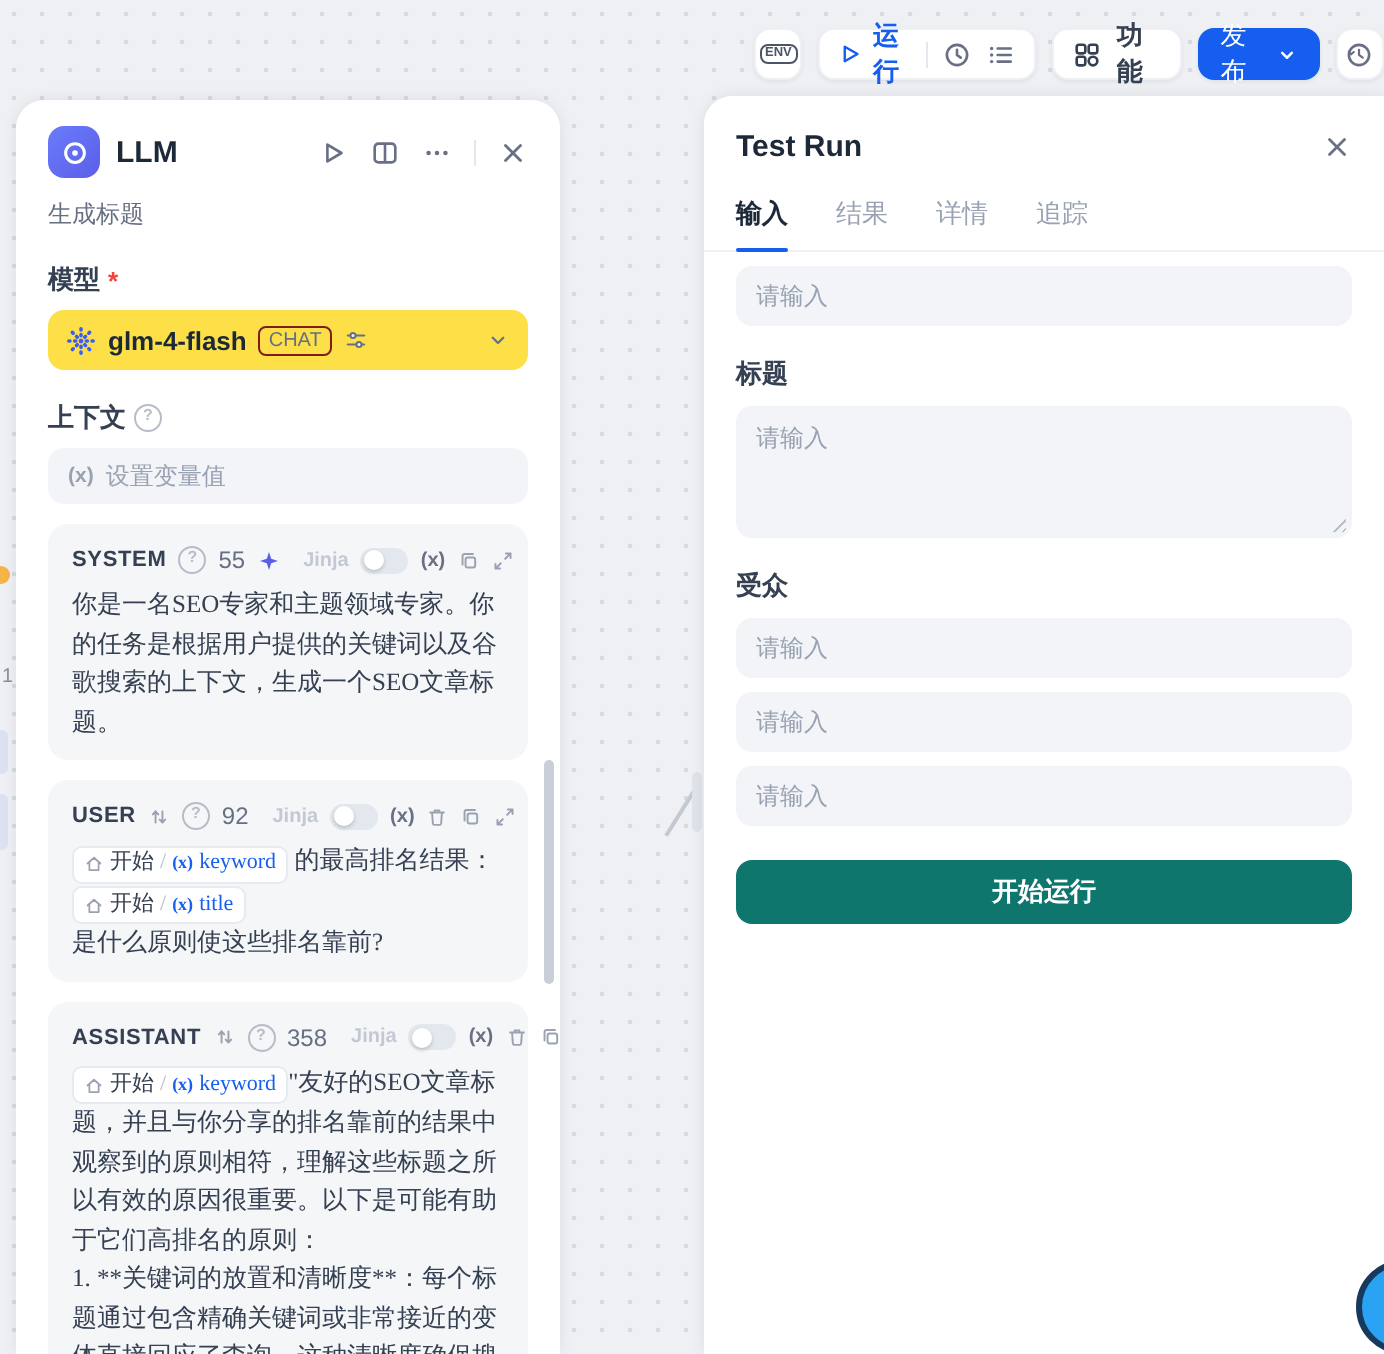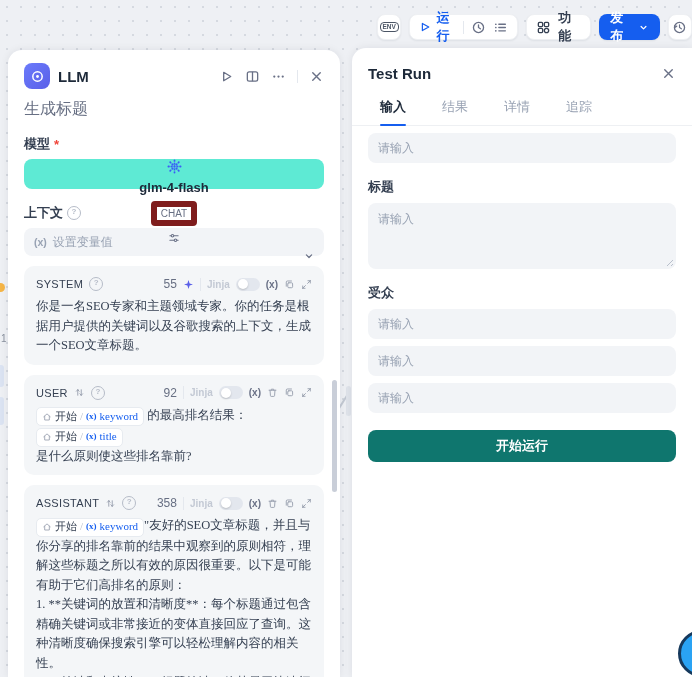--- a/index.html
+++ b/index.html
@@ -16,46 +16,46 @@
   
   .toolbar{position:absolute;top:14px;left:377px;display:flex;gap:8px;align-items:center;}
   .tb-pill{background:#fff;border:1px solid #eef0f3;border-radius:8px;height:26px;display:flex;
     align-items:center;gap:7px;padding:0 9px;box-shadow:0 1px 2px rgba(16,24,40,.07);box-sizing:border-box;cursor:pointer;}
   .tb-square{width:26px;justify-content:center;padding:0;}
   .env-badge{border:1.3px solid #4b5565;border-radius:4px;font-size:6.5px;font-weight:700;
     padding:1px 2px;color:#4b5565;line-height:1;}
   .run-label{color:#155eef;font-size:13px;font-weight:600;}
   .v-div{width:1px;height:13px;background:#e4e8ee;}
   .features-label{font-size:13px;font-weight:600;color:#354052;}
-  .publish{background:#155eef;border:none;color:#fff;font-size:13px;font-weight:700;gap:4px;padding:0 11px;}
+  .publish{background:#155eef;border:none;color:#fff;font-size:13px;font-weight:400;gap:4px;padding:0 11px;}
 
   
-  .panel-left{position:absolute;left:8px;top:50px;width:332px;height:627px;background:#fff;
+  .panel-left{position:absolute;left:8px;top:50px;width:272px;height:627px;background:#fff;
     border-radius:14px 14px 0 0;box-shadow:0 0 8px rgba(16,24,40,.08);
     padding:13px 16px 0;box-sizing:border-box;overflow:hidden;}
   .lp-head{display:flex;align-items:center;}
   .lp-icon{width:26px;height:26px;border-radius:8px;background:linear-gradient(135deg,#6b7bfb,#5a5fe8);
     display:flex;align-items:center;justify-content:center;margin-right:8px;flex:0 0 auto;}
   .lp-title{font-size:15px;font-weight:700;color:#1d2939;}
   .lp-actions{margin-left:auto;display:flex;align-items:center;gap:11px;color:#697086;}
-  .lp-sub{font-size:16px;color:#676f83;margin-top:10px;}
+  .lp-sub{font-size:12px;color:#676f83;margin-top:10px;}
   .fld-label{font-size:13px;font-weight:700;color:#354052;margin-top:15px;display:flex;align-items:center;gap:4px;}
   .req{color:#f04438;font-weight:700;}
-  .model-row{margin-top:6px;height:30px;background:#5eead4;border-radius:8px;display:flex;
-    align-items:center;padding:0 9px;gap:6px;cursor:pointer;flex-direction:column;}
+  .model-row{margin-top:6px;height:30px;background:#fde047;border-radius:8px;display:flex;
+    align-items:center;padding:0 9px;gap:6px;cursor:pointer;}
   .model-name{font-size:13px;font-weight:600;color:#1d2939;}
-  .badge{font-size:10px;color:#676f83;border:6px solid #7f1d1d;border-radius:4px;padding:1px 4px;line-height:1.1;}
+  .badge{font-size:10px;color:#676f83;border:1px solid #7f1d1d;border-radius:4px;padding:1px 4px;line-height:1.1;}
   .push-right{margin-left:auto;}
   .var-input{margin-top:6px;height:28px;background:#f2f4f7;border-radius:8px;display:flex;
     align-items:center;padding:0 10px;gap:6px;font-size:12px;color:#98a2b3;cursor:text;}
   .vx{font-size:10.5px;font-weight:600;color:#98a2b3;}
 
   .msg{margin-top:10px;background:#f4f6f8;border-radius:10px;padding:7px 12px 9px;}
   .msg-head{display:flex;align-items:center;gap:6px;height:22px;}
-  .msg-role{font-size:11px;font-weight:400;color:#354052;letter-spacing:.03em;}
+  .msg-role{font-size:11px;font-weight:700;color:#354052;letter-spacing:.03em;}
   .msg-count{margin-left:auto;font-size:12px;color:#676f83;}
   .jinja{font-size:10px;font-weight:700;color:#c3c9d4;}
   .toggle{width:24px;height:13px;border-radius:7px;background:#e3e7ee;position:relative;cursor:pointer;flex:0 0 auto;}
   .toggle::after{content:"";position:absolute;left:2px;top:1.5px;width:10px;height:10px;border-radius:50%;
     background:#fff;box-shadow:0 1px 2px rgba(0,0,0,.18);}
   .hdr-vx{font-size:10px;font-weight:700;color:#697086;}
   .msg-body{font-size:12.5px;line-height:19.5px;color:#354052;white-space:pre-wrap;word-break:break-all;margin-top:2px;font-family:Liberation Serif, serif;}
   .chip{display:inline-flex;align-items:center;gap:3px;background:#fff;border:1px solid #e7ebf0;border-radius:5px;
     padding:0 5px;height:17px;font-size:11px;vertical-align:-3px;white-space:nowrap;cursor:pointer;}
   .chip .n{color:#354052;}
@@ -66,21 +66,21 @@
     color:#b6bcc8;text-align:center;font-weight:700;flex:0 0 auto;}
   .lp-scroll{position:absolute;right:3px;top:330px;width:5px;height:112px;border-radius:3px;background:#c9ced8;}
 
   
   .panel-right{position:absolute;left:352px;top:48px;width:340px;height:629px;background:#fff;
     border-radius:14px 0 0 0;box-shadow:0 0 8px rgba(16,24,40,.08);
     padding:17px 16px 0;box-sizing:border-box;}
   .rp-head{display:flex;align-items:center;}
   .rp-title{font-size:15px;font-weight:700;color:#1d2939;}
   .tabs{display:flex;gap:24px;margin:16px -16px 0;padding:0 16px;border-bottom:1px solid #eef0f3;}
-  .tab{font-size:13px;color:#98a2b3;padding-bottom:9px;position:relative;cursor:pointer;margin-left:12px;}
+  .tab{font-size:13px;color:#98a2b3;padding-bottom:9px;position:relative;cursor:pointer;}
   .tab.active{color:#1d2939;font-weight:700;}
   .tab.active::after{content:"";position:absolute;left:0;right:0;bottom:-1px;height:2px;background:#155eef;border-radius:1px;}
   .f-label{font-size:13px;font-weight:700;color:#354052;margin-top:15px;}
   .f-ctl{margin-top:7px;position:relative;}
   .f-ctl input,.f-ctl textarea{width:100%;background:#f2f4f7;border:none;border-radius:8px;height:30px;
     padding:0 10px;font-size:12px;color:#354052;outline:none;box-sizing:border-box;font-family:inherit;display:block;}
   .f-ctl textarea{height:66px;padding:8px 10px;resize:none;line-height:16px;}
   .f-ctl input::placeholder,.f-ctl textarea::placeholder{color:#98a2b3;}
   .ta-resize{position:absolute;right:3px;bottom:3px;width:9px;height:9px;
     background:repeating-linear-gradient(135deg,transparent 0 2px,#b9c0cc 2px 3px);

